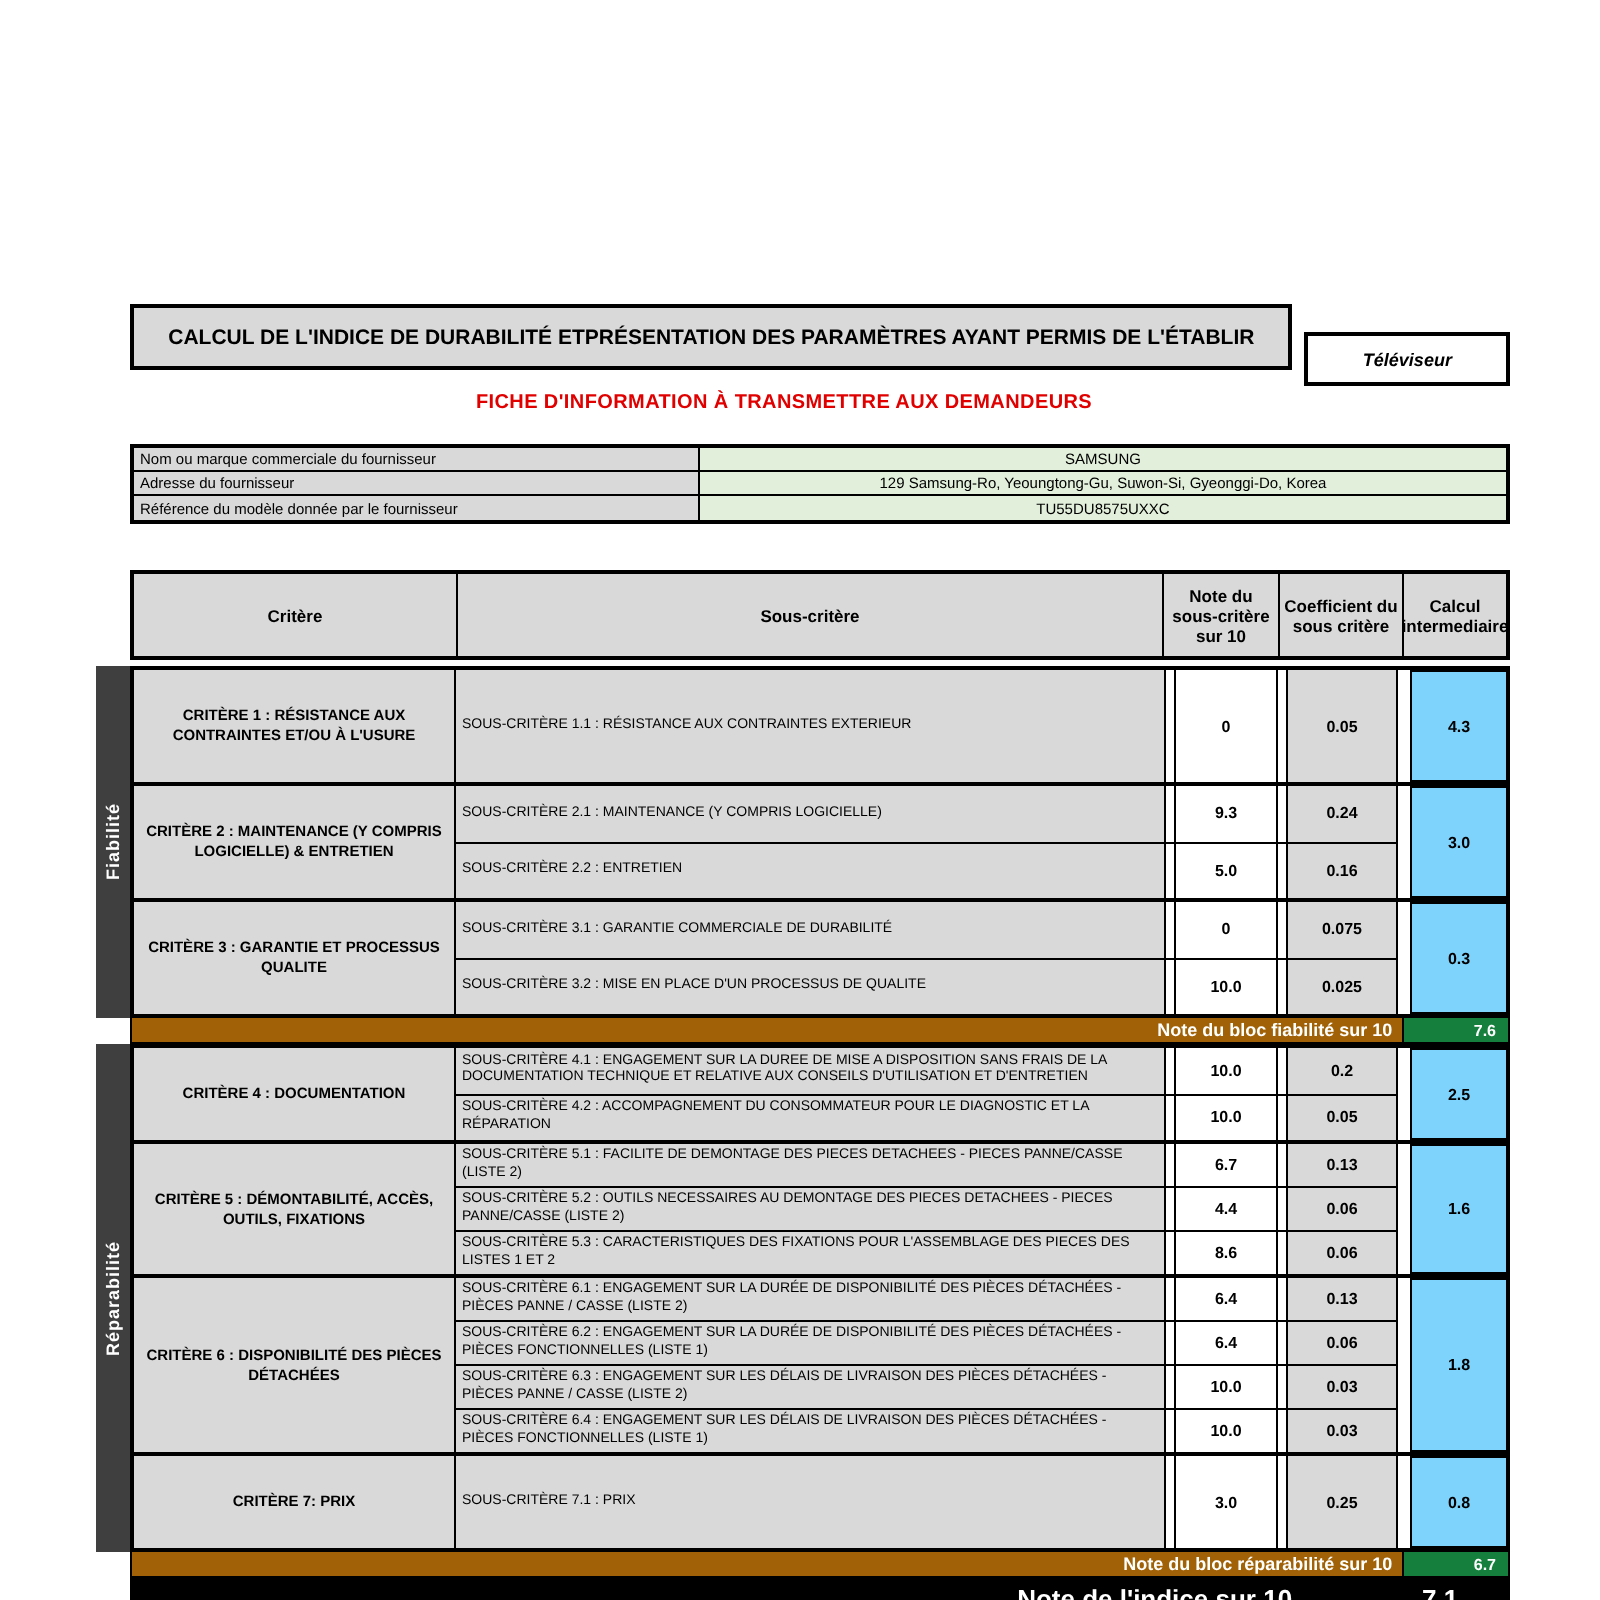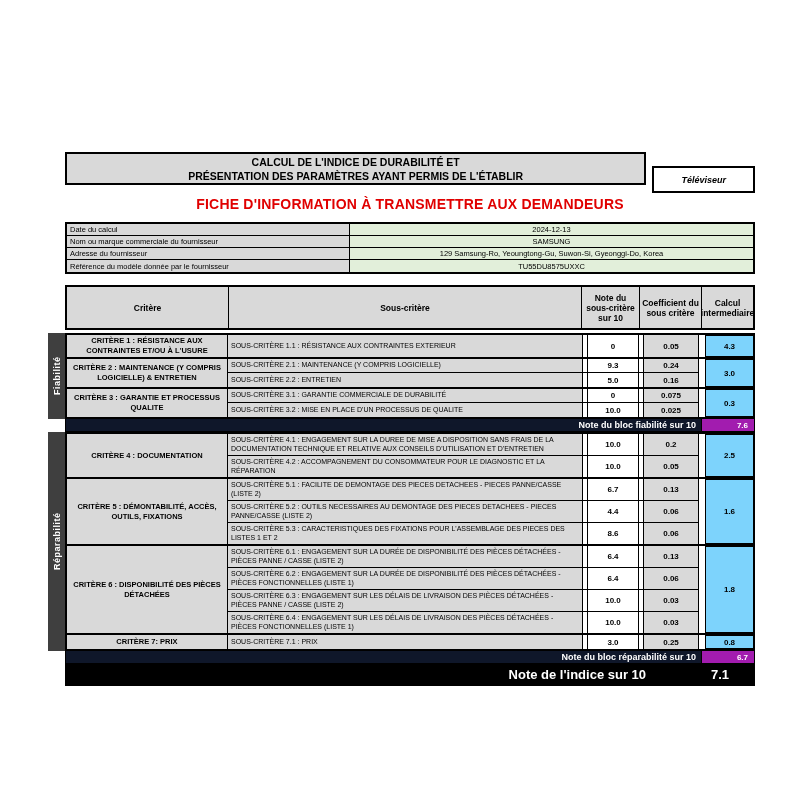--- a/index.html
+++ b/index.html
@@ -3,28 +3,28 @@
 <meta charset="utf-8">
 <style>
   * { margin:0; padding:0; box-sizing:border-box; }
   html,body { width:800px; height:800px; background:#ffffff;
     font-family:"Liberation Sans","DejaVu Sans",sans-serif; color:#000; }
   #page { position:relative; width:800px; height:800px; background:#fff; overflow:hidden; }
 
   
   #title-row { position:absolute; left:65px; top:152px; width:690px; display:flex; }
   #doc-title { width:607px; height:33px; background:#d9d9d9; border:2px solid #000;
-    display:flex; flex-direction:column; justify-content:center; align-items:center;
+    display:flex; flex-direction:row; justify-content:center; align-items:center;
     font-weight:bold; font-size:10.5px; line-height:14px; text-align:center; }
   #product-box { width:107px; height:27px; margin-left:6px; margin-top:14px; background:#fff;
     border:2px solid #000; display:flex; align-items:center; justify-content:center;
     font-weight:bold; font-style:italic; font-size:9px; }
 
-  #notice { position:absolute; left:65px; top:196px; width:690px; text-align:center;
-    font-weight:bold; font-size:14px; color:#e00000; letter-spacing:.2px; }
+  #notice { position:absolute; left:47px; top:196px; width:690px; text-align:center;
+    font-weight:bold; font-size:10px; color:#e00000; letter-spacing:.2px; }
 
   
   #info-table { position:absolute; left:65px; top:222px; width:690px; border:2px solid #000; }
   .info-row { display:flex; height:12px; border-bottom:1px solid #000; }
   .info-row:last-child { border-bottom:none;text-align:center; }
   .info-label { width:283px; background:#d9d9d9; border-right:1px solid #000;
     font-size:7.5px; display:flex; align-items:center; padding-left:3px; }
   .info-value { flex:1; background:#e2efda; font-size:7.5px; display:flex;
     align-items:center; justify-content:center; }
 
@@ -44,40 +44,40 @@
   .block { display:flex; }
   .vbar { width:17px; background:#3f3f3f; color:#fff; font-weight:bold; font-size:9px;
     display:flex; align-items:center; justify-content:center;
     writing-mode:vertical-rl; transform:rotate(180deg); letter-spacing:.5px; }
   .groups { width:690px; }
 
   .group { display:flex; align-items:stretch; border-bottom:2px solid #000; background:#fff; }
   .group:first-child { border-top:2px solid #000; }
   .crit-cell { width:163px; background:#d9d9d9; border-left:2px solid #000; border-right:1px solid #000;
     display:flex; align-items:center; justify-content:center; text-align:center;
-    font-weight:bold; font-size:7.5px; line-height:10px; padding:1px 4px; }
+    font-weight:bold; font-size:7.5px; line-height:10px; padding:18px 4px; }
   .rows-col { width:471px; display:flex; flex-direction:column; }
   .sub-row { display:flex; flex:1; align-items:stretch; border-bottom:1px solid #000; min-height:14px; }
   .sub-row:last-child { border-bottom:none; }
   .sous-cell { width:355px; background:#d9d9d9; border-right:1px solid #000;
     font-size:7px; line-height:8.5px; padding:2px 3px; display:flex; align-items:center; }
   .gut4 { width:4px; background:#fff; }
   .gut6 { width:6px; background:#fff; }
   .note-cell { width:52px; background:#fff; border:1px solid #000; border-top:none; border-bottom:none;
     display:flex; align-items:center; justify-content:center; font-weight:bold; font-size:8px; }
   .coef-cell { width:56px; background:#d9d9d9; border:1px solid #000; border-top:none; border-bottom:none;
     display:flex; align-items:center; justify-content:center; font-weight:bold; font-size:8px; }
   .sub-row .note-cell, .sub-row .coef-cell { border-top:none; }
   .calc-cell { width:50px; background:#7dd3fc; border:1px solid #000; border-right:2px solid #000;
     display:flex; align-items:center; justify-content:center; font-weight:bold; font-size:8px; }
 
   .block-note { display:flex; height:13px; border:1.5px solid #000; border-top:none; }
-  .bn-label { width:637px; background:#0f172a; color:#fff; font-weight:bold; font-size:9px;
+  .bn-label { width:637px; background:#a16207; color:#fff; font-weight:bold; font-size:9px;
     display:flex; align-items:center; justify-content:flex-end; padding-right:5px; }
-  .bn-value { width:53px; background:#a21caf; color:#fff; font-weight:bold; font-size:8px;
+  .bn-value { width:53px; background:#15803d; color:#fff; font-weight:bold; font-size:8px;
     border-left:1.5px solid #000; display:flex; align-items:center; justify-content:flex-end;
     padding-right:6px; }
 
   #total-row { display:flex; height:22px; border:2px solid #000; border-top:none; background:#000000; }
   #total-label { width:637px; color:#fff; font-weight:bold; font-size:13px;
     display:flex; align-items:center; justify-content:flex-end; padding-right:40px; }
   #total-value { width:69px; color:#fff; font-weight:bold; font-size:13px;
     border-left:1.5px solid #000; display:flex; align-items:center; justify-content:center; }
 </style>
 </head>
@@ -89,24 +89,20 @@
     <div id="doc-title">
       <div>CALCUL DE L'INDICE DE DURABILITÉ ET</div>
       <div>PRÉSENTATION DES PARAMÈTRES AYANT PERMIS DE L'ÉTABLIR</div>
     </div>
     <div id="product-box">Téléviseur</div>
   </div>
 
   <div id="notice">FICHE D'INFORMATION À TRANSMETTRE AUX DEMANDEURS</div>
 
   <div id="info-table">
-      <div class="info-row">
-        <div class="info-label">Date du calcul</div>
-        <div class="info-value">2024-12-13</div>
-      </div>
       <div class="info-row">
         <div class="info-label">Nom ou marque commerciale du fournisseur</div>
         <div class="info-value">SAMSUNG</div>
       </div>
       <div class="info-row">
         <div class="info-label">Adresse du fournisseur</div>
         <div class="info-value">129 Samsung-Ro, Yeoungtong-Gu, Suwon-Si, Gyeonggi-Do, Korea</div>
       </div>
       <div class="info-row">
         <div class="info-label">Référence du modèle donnée par le fournisseur</div>

